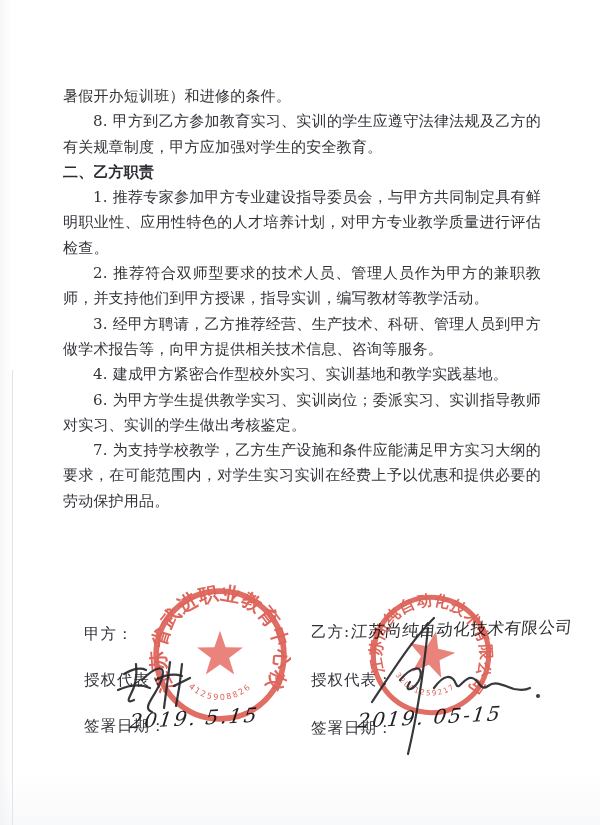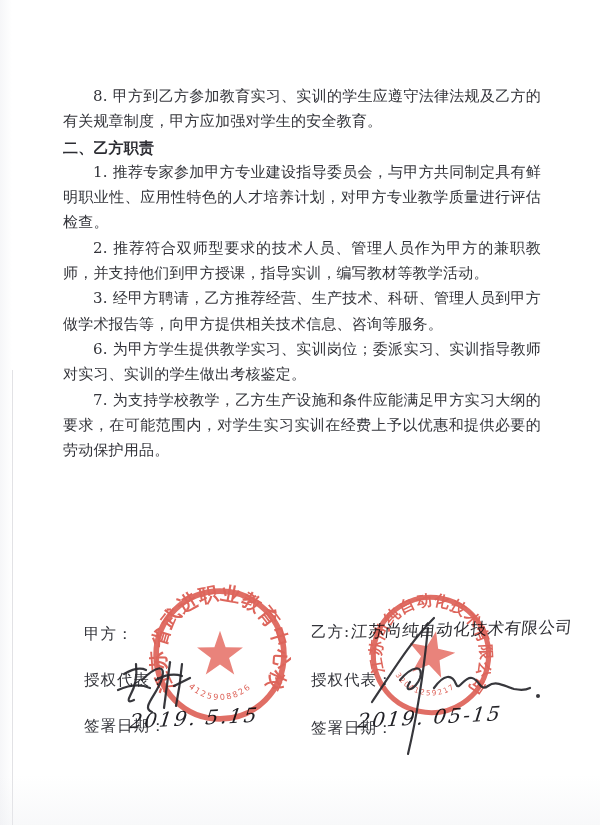--- a/index.html
+++ b/index.html
@@ -10,21 +10,21 @@
        background:rgba(190,190,198,.45);}
   .scan-shade-bottom{position:absolute;left:0;right:0;bottom:0;height:50px;
        background:linear-gradient(180deg,rgba(255,255,255,0),rgba(234,236,240,.35));}
   .scan-shade-left{position:absolute;left:0;top:0;bottom:0;width:12px;
        background:linear-gradient(90deg,rgba(238,239,243,.55),rgba(255,255,255,0));}
 
   .doc-body{position:absolute;left:63px;right:59px;top:84px;color:#33343a;
        font-size:15px;line-height:25.3px;letter-spacing:.2px;text-align:justify;}
   .doc-body p{margin:0;}
   .indent{text-indent:2em;}
-  .bold-head{font-family:Liberation Sans, sans-serif;font-weight:700;color:#2c2d33;}
+  .bold-head{font-family:Liberation Serif, serif;font-weight:700;color:#2c2d33;}
   .term-underline{border-bottom:1.5px solid #2c2d33;padding:0 7px;}
 
   .sig-label{position:absolute;color:#33343a;font-size:15.5px;letter-spacing:1px;
        font-family:"DejaVu Serif", serif;white-space:nowrap;}
   .handwritten{font-family:"DejaVu Sans", sans-serif;color:#2b2b30;white-space:nowrap;}
   .hw-company{display:inline-block;font-size:16.5px;letter-spacing:.5px;
        transform:skewX(-7deg) rotate(-1.2deg);transform-origin:left bottom;}
   .hw-date{position:absolute;font-size:20px;letter-spacing:2px;font-style:italic;
        transform:skewX(-10deg) rotate(-3deg);color:#222227;}
 
@@ -43,25 +43,27 @@
 </style>
 </head>
 <body>
 
 <div class="scan-page">
   <div class="scan-shade-left"></div>
   <div class="scan-edge-left"></div>
   <div class="scan-shade-bottom"></div>
 
   <div class="doc-body">
+    <p>暑假开办短训班）和进修的条件。</p>
     <p class="indent">8. 甲方到乙方参加教育实习、实训的学生应遵守法律法规及乙方的有关规章制度，甲方应加强对学生的安全教育。</p>
     <p class="bold-head">二、乙方职责</p>
     <p class="indent">1. 推荐专家参加甲方专业建设指导委员会，与甲方共同制定具有鲜明职业性、应用性特色的人才培养计划，对甲方专业教学质量进行评估检查。</p>
     <p class="indent">2. 推荐符合双师型要求的技术人员、管理人员作为甲方的兼职教师，并支持他们到甲方授课，指导实训，编写教材等教学活动。</p>
     <p class="indent">3. 经甲方聘请，乙方推荐经营、生产技术、科研、管理人员到甲方做学术报告等，向甲方提供相关技术信息、咨询等服务。</p>
+    <p class="indent">4. 建成甲方紧密合作型校外实习、实训基地和教学实践基地。</p>
     <p class="indent">6. 为甲方学生提供教学实习、实训岗位；委派实习、实训指导教师对实习、实训的学生做出考核鉴定。</p>
     <p class="indent">7. 为支持学校教学，乙方生产设施和条件应能满足甲方实习大纲的要求，在可能范围内，对学生实习实训在经费上予以优惠和提供必要的劳动保护用品。</p>
   </div>
 
   <div class="sig-label" style="left:84px;top:624px;text-align:right;">甲方：</div>
   <div class="sig-label" style="left:84px;top:670px;">授权代表：</div>
   <div class="sig-label" style="left:84px;top:716px;">签署日期：</div>
   <div class="hw-date" style="left:130px;top:706px;">2019.  5.15</div>
 
   <div class="sig-label" style="left:311px;top:621px;"><span>乙方:</span><span class="handwritten hw-company">江苏尚纯自动化技术有限公司</span></div>

